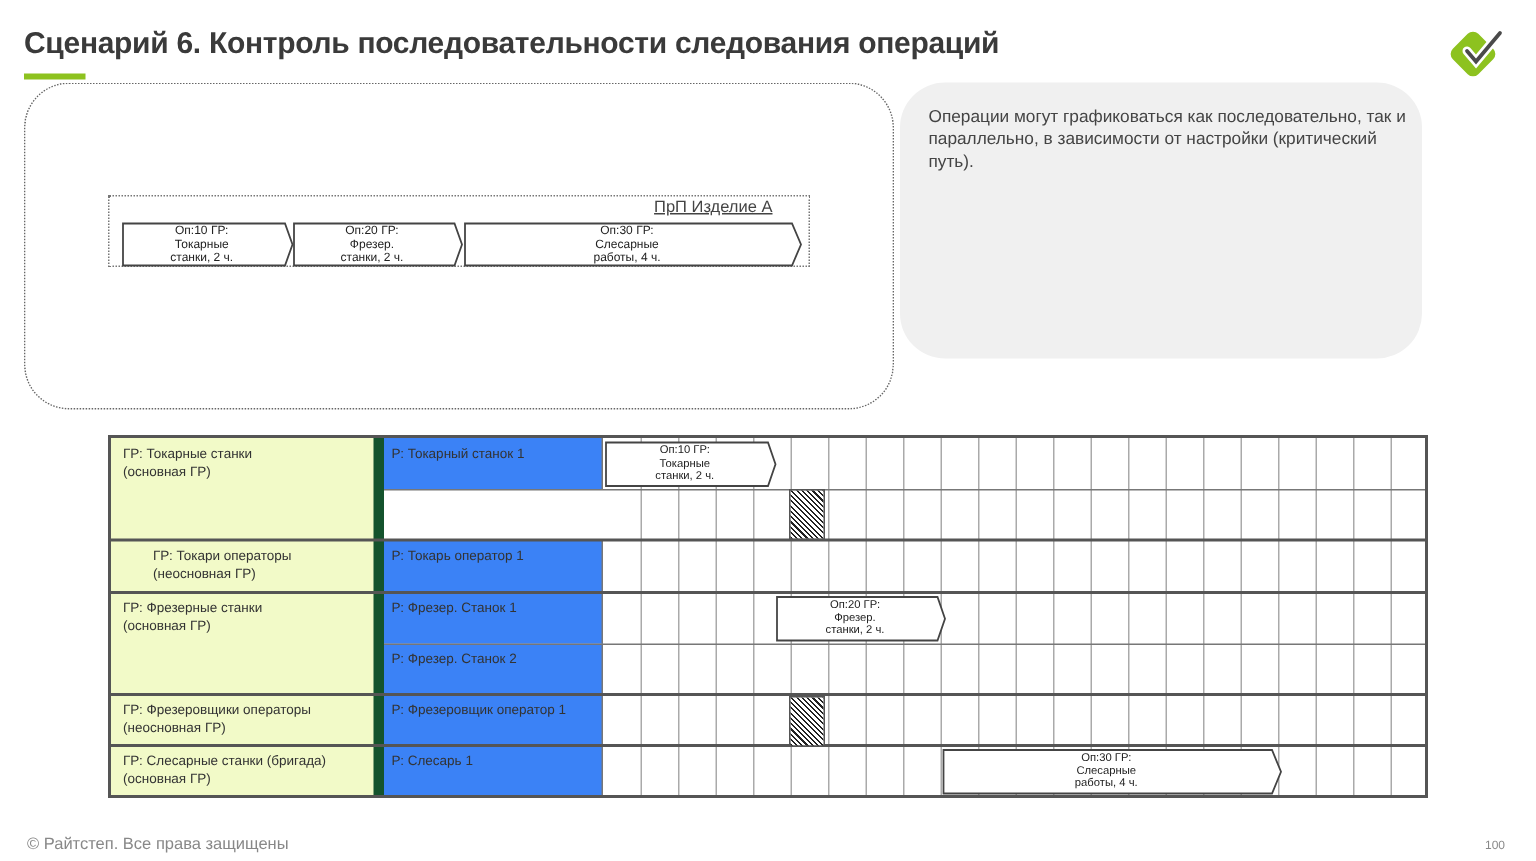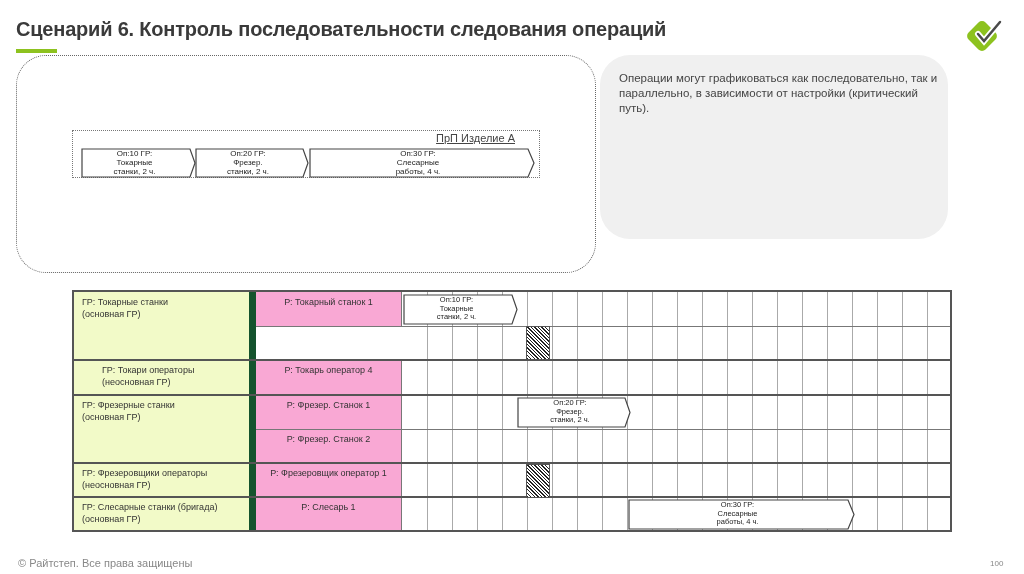--- a/index.html
+++ b/index.html
@@ -15,22 +15,22 @@
   .prp-label { position: absolute; right: 24px; top: 1px; font-size: 11px; color: #444; text-decoration: underline; }
   .op-arrow { position: absolute; top: 17px; height: 30px; }
   .op-arrow svg { position: absolute; left: 0; top: 0; width: 100%; height: 100%; }
   .op-text { position: relative; font-size: 8px; line-height: 9px; text-align: center; color: #222; padding-top: 1px; padding-right: 8px; white-space: pre-line; }
   .info-panel { position: absolute; left: 600px; top: 55px; width: 348px; height: 184px;
                 background: #f0f0f0; border-radius: 30px; }
   .info-text { position: absolute; left: 19px; top: 16px; width: 320px; font-size: 11.5px; line-height: 15px; color: #444; }
   .table { position: absolute; left: 72px; top: 290px; width: 880px; height: 242px; border: 2px solid #555; background: #fff; }
   .gr-cell { position: absolute; left: 0; width: 182px; background: #f2fac8; border-right: 7px solid #14532d;
              font-size: 9px; line-height: 12px; padding: 4px 8px; color: #333; white-space: pre-line; }
-  .r-cell { position: absolute; left: 182px; width: 146px; background: #f9a8d4; border-right: 1px solid #777;
-            font-size: 9px; line-height: 12px; padding: 4px 5px; color: #333; text-align: center; }
+  .r-cell { position: absolute; left: 182px; width: 146px; background: #3b82f6; border-right: 1px solid #777;
+            font-size: 9px; line-height: 12px; padding: 4px 5px; color: #333; }
   .grid-area { position: absolute; left: 328px; top: 0; width: 550px; height: 238px; }
   .vline { position: absolute; top: 0; bottom: 0; width: 1px; background: #aaa; }
   .hline-thin { position: absolute; left: 182px; right: 0; height: 1px; background: #777; }
   .hline-thick { position: absolute; left: 0; right: 0; height: 2px; background: #555; }
   .hatch { position: absolute; width: 24px; height: 34px;
            background: repeating-linear-gradient(45deg, #222 0 1px, #fff 1px 2.5px); border: 1px solid #555; }
   .bar { position: absolute; height: 31px; }
   .bar svg { position: absolute; left: 0; top: 0; width: 100%; height: 100%; }
   .bar .op-text { font-size: 7.5px; line-height: 8.5px; padding-top: 2px; }
   .footer { position: absolute; left: 18px; top: 557px; font-size: 11px; color: #888; }
@@ -86,21 +86,21 @@
 
 <div class="table">
 
   <div class="gr-cell" style="top:0;height:68px;">ГР: Токарные станки
 (основная ГР)</div>
   <div class="r-cell" style="top:0;height:34px;">Р: Токарный станок 1</div>
   <div class="r-cell" style="top:48px;height:34px;margin-top:32px;">Р: Токарный станок 2</div>
 
   <div class="gr-cell" style="top:68px;height:35px;padding-left:28px;">ГР: Токари операторы
 (неосновная ГР)</div>
-  <div class="r-cell" style="top:68px;height:35px;">Р: Токарь оператор 4</div>
+  <div class="r-cell" style="top:68px;height:35px;">Р: Токарь оператор 1</div>
 
   <div class="gr-cell" style="top:103px;height:68px;">ГР: Фрезерные станки
 (основная ГР)</div>
   <div class="r-cell" style="top:103px;height:34px;">Р: Фрезер. Станок 1</div>
   <div class="r-cell" style="top:137px;height:34px;">Р: Фрезер. Станок 2</div>
 
   <div class="gr-cell" style="top:171px;height:34px;">ГР: Фрезеровщики операторы
 (неосновная ГР)</div>
   <div class="r-cell" style="top:171px;height:34px;">Р: Фрезеровщик оператор 1</div>
 

